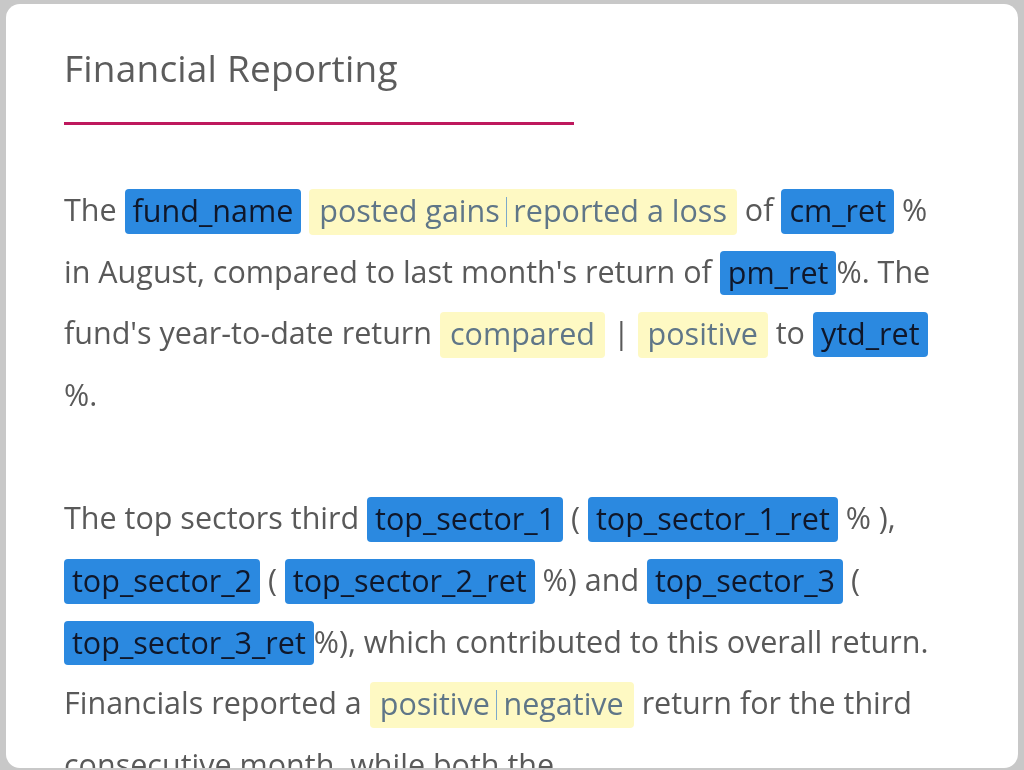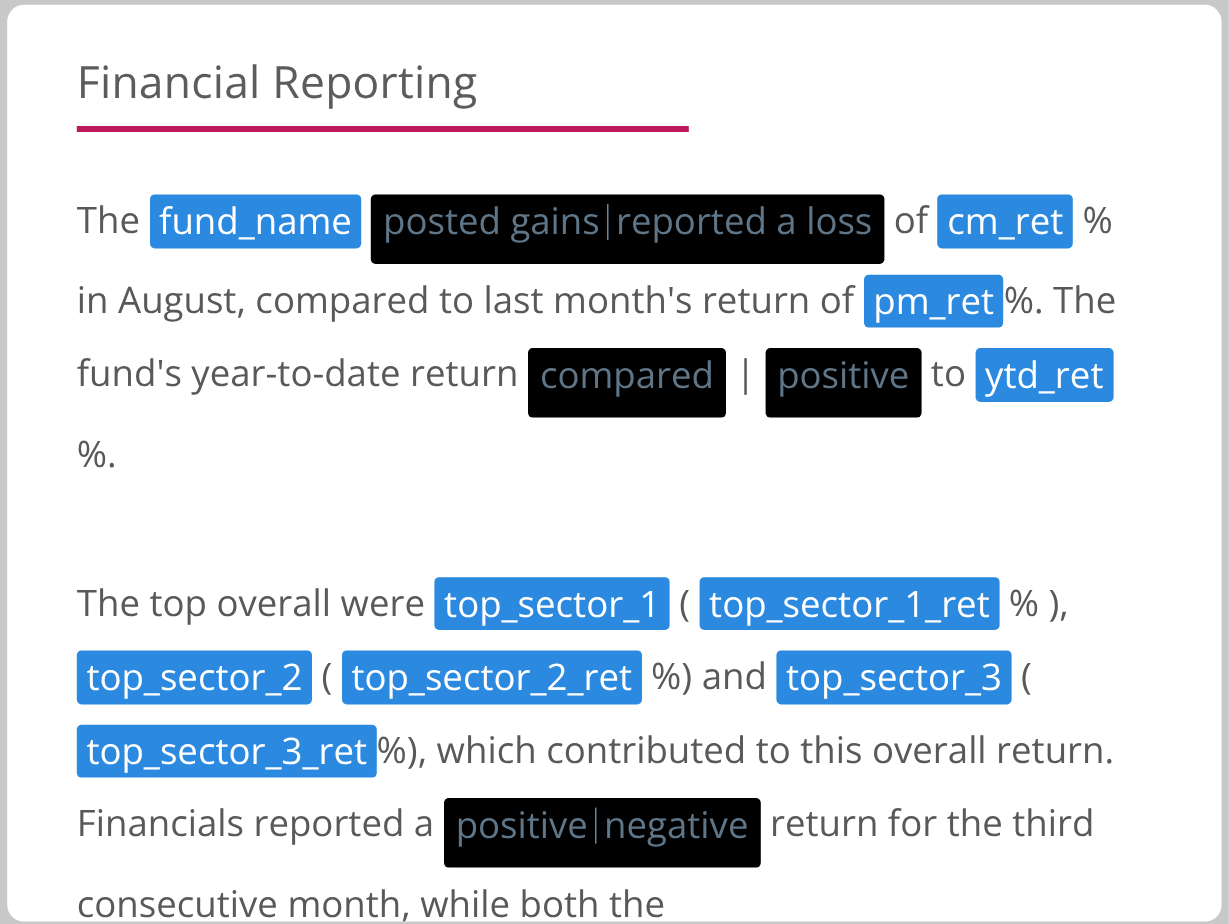--- a/index.html
+++ b/index.html
@@ -19,47 +19,47 @@
       background: #fff;
       border-radius: 14px;
       padding: 38px 58px 0 58px;
       overflow: hidden;
     }
     h1 {
       font-weight: 400;
       color: #5c5c5c;
       font-size: 37px;
       letter-spacing: 0.2px;
-      padding-bottom: 12px;
-      border-bottom: 5px solid #be185d;
+      padding-bottom: 29px;
+      border-bottom: 3px solid #be185d;
       width: 510px;
-      margin-bottom: 42px;
+      margin-bottom: 54px;
     }
     .body-text {
       font-size: 30.5px;
       font-weight: 400;
       line-height: 2.02;
       color: #595959;
     }
     .para { margin-bottom: 62px; }
     .token {
       background: #2b89e0;
-      color: #ffffff;
+      color: #0f172a;
       border-radius: 4px;
       padding: 3px 8px 5px 8px;
       display: inline-block;
       line-height: 1.2;
       position: relative;
       top: 1px;
     }
     .opt {
-      background: #000000;
+      background: #fef9c3;
       color: #5f7688;
       border-radius: 4px;
-      padding: 3px 10px 18px 10px;
+      padding: 3px 10px 6px 10px;
       display: inline-block;
       line-height: 1.2;
       position: relative;
       top: 1px;
     }
     .sep {
       display: inline-block;
       width: 1.5px;
       height: 30px;
       background: #7da9c9;
@@ -81,18 +81,18 @@
     <div class="para">
       <span>The </span><span class="token">fund_name</span>
       <span class="opt"><span>posted gains</span><span class="sep"></span><span>reported a loss</span></span><span> of </span>
       <span class="token">cm_ret</span><span> % in August, compared to last month's return of </span>
       <span class="token">pm_ret</span><span>%. The fund's year-to-date return </span>
       <span class="opt">compared</span><span> | </span><span class="opt">positive</span><span> to</span>
       <span class="token">ytd_ret</span><span> %.</span>
     </div>
 
     <div class="para">
-      <span>The top overall were </span><span class="token">top_sector_1</span><span> ( </span><span class="token">top_sector_1_ret</span><span> % ), </span>
+      <span>The top sectors third </span><span class="token">top_sector_1</span><span> ( </span><span class="token">top_sector_1_ret</span><span> % ), </span>
       <span class="token">top_sector_2</span><span> ( </span><span class="token">top_sector_2_ret</span><span> %) and </span><span class="token">top_sector_3</span><span> ( </span><span class="token">top_sector_3_ret</span><span>%), which contributed to this overall return. Financials reported a </span><span class="opt"><span>positive</span><span class="sep"></span><span>negative</span></span><span> return for the third consecutive month, while both the</span>
     </div>
 
   </div>
 </div>
 
 </body></html>

